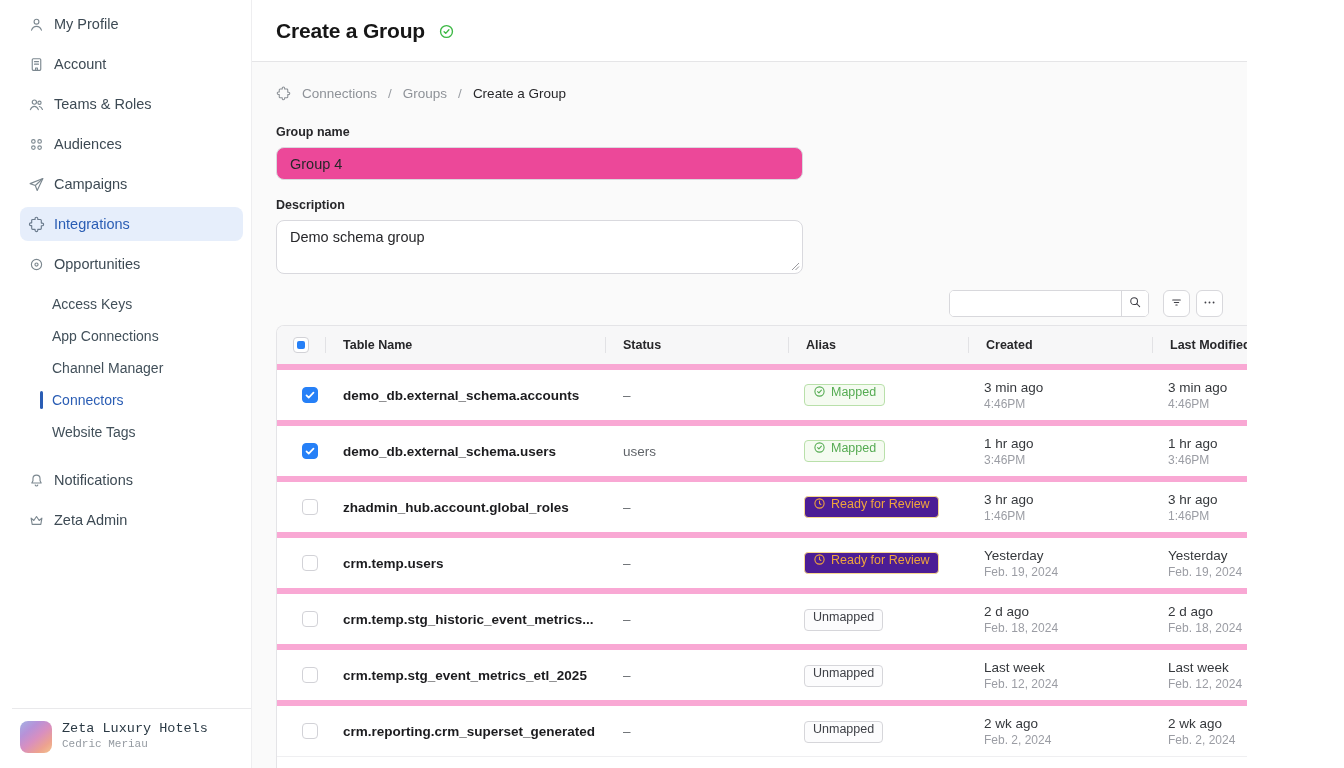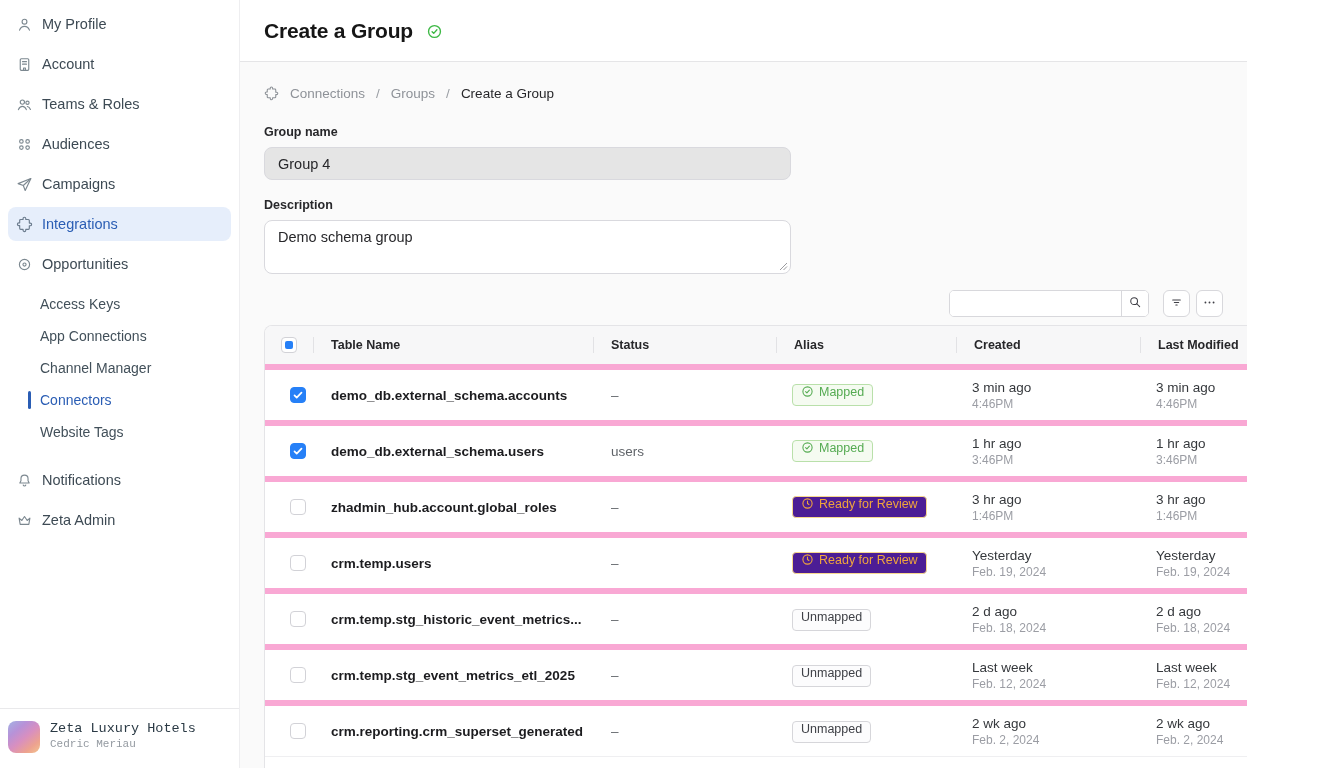--- a/index.html
+++ b/index.html
@@ -2,21 +2,21 @@
 <html><head>
 <meta charset="utf-8">
 <style>
   * { box-sizing: border-box; margin: 0; padding: 0; }
   html,body { width:1344px; height:768px; overflow:hidden; }
   body {
     font-family: "Liberation Sans", sans-serif;
     background:#fff; color:#27272a;
     -webkit-font-smoothing: antialiased;
   }
-  .app { display:flex; width:1247px; height:768px; }
+  .app { display:flex; width:1247px; height:768px;padding-left:12px; }
 
   
   .sidebar {
     width:240px; min-width:240px; background:#fff; position:relative;
     border-right:1px solid #eeeef0; padding-top:4px;
   }
   .nav-item {
     display:flex; align-items:center; height:40px; padding:0 16px; gap:9px;
     color:#3d4a54; font-size:14.5px; cursor:pointer; white-space:nowrap;
   }
@@ -62,21 +62,21 @@
 
   .breadcrumb { display:flex; align-items:center; gap:11px; font-size:13.5px; margin-bottom:24px; }
   .breadcrumb .bicon { color:#8b9096; display:flex; }
   .crumb { color:#8e9298; cursor:pointer; }
   .crumb.current { color:#27272a; cursor:default; }
   .crumb-sep { color:#9a9ea4; }
 
   .field-label { font-size:12.5px; font-weight:700; color:#27272a; margin-bottom:8px; }
   .text-input {
     width:527px; height:33px; border:1px solid #d9d9de; border-radius:8px;
-    background:#e5e5e5; padding:0 13px; font-size:14.5px; color:#27272a;
+    background:#ec4899; padding:0 13px; font-size:14.5px; color:#27272a;
     font-family:"Liberation Sans",sans-serif; outline:none; display:block; margin-bottom:18px;
   }
   .desc-wrap { position:relative; width:527px; margin-bottom:16px; }
   .text-area {
     width:527px; height:54px; border:1px solid #d9d9de; border-radius:8px;
     background:#fff; padding:8px 13px; font-size:14.5px; color:#27272a;
     font-family:"Liberation Sans",sans-serif; outline:none; resize:none; display:block;
   }
   .resize-grip { position:absolute; right:3px; bottom:3px; pointer-events:none; color:#9a9a9e; display:flex; }
 

